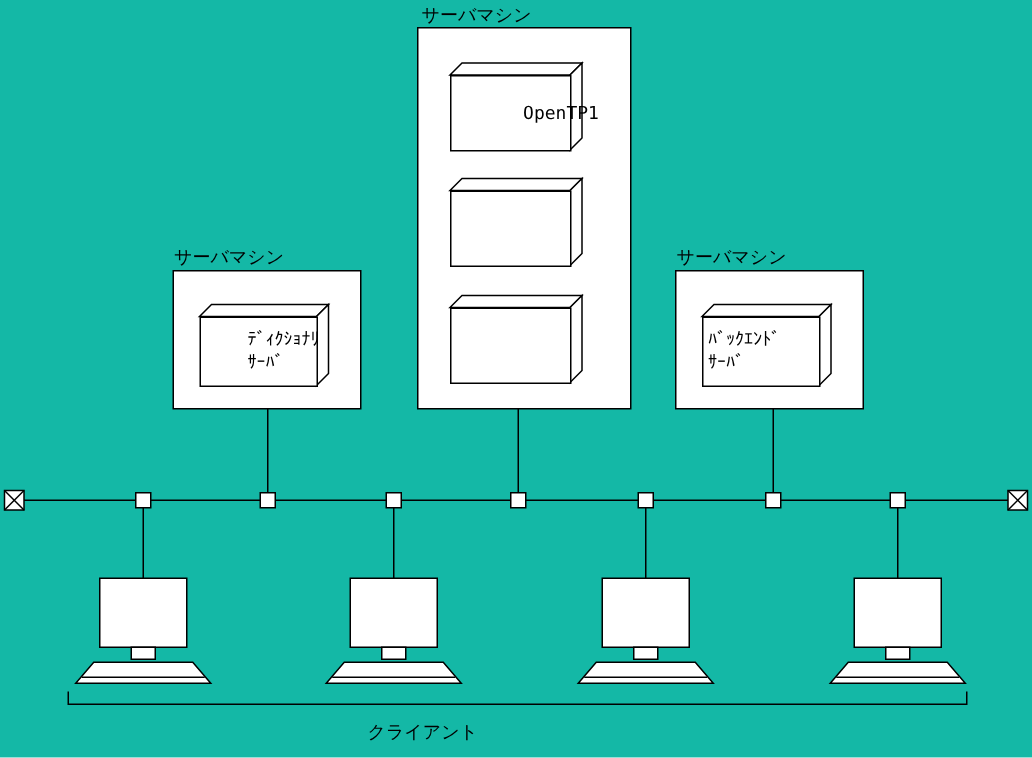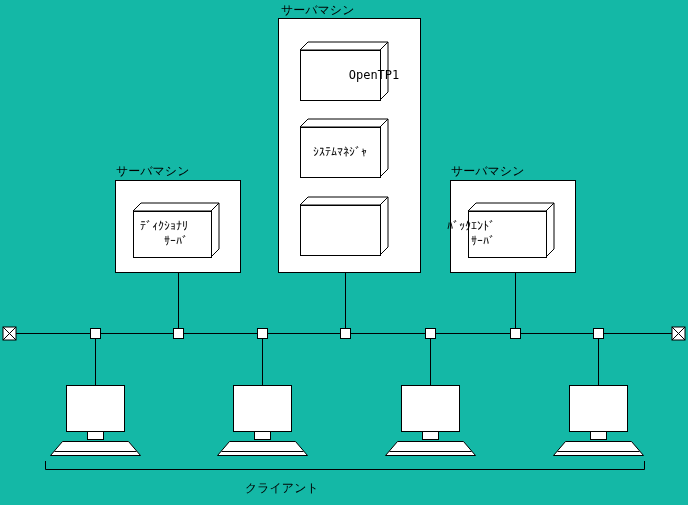--- a/index.html
+++ b/index.html
@@ -24,23 +24,24 @@
     display:flex;
     align-items:center;
     justify-content:center;
     text-align:center;
     font-size:12px;
     line-height:15px;
     white-space:pre-line;
   }
   .align-left{
     justify-content:flex-start;
-    text-align:right;
+    text-align:left;
     padding-left:7px;
     box-sizing:border-box;
+    margin-left:25px;
   }
   .center-text{text-align:left;}
 </style>
 </head>
 <body>
 
 <div id="stage">
 
   <svg id="lineart" width="688" height="505" viewBox="0 0 688 505">
     <defs>
@@ -122,21 +123,20 @@
 
       <path d="M45.5,461 L45.5,469.5 L644.5,469.5 L644.5,461" fill="none"></path>
     </g>
   </svg>
 
   <div class="label" style="left:281px;top:3px;">サーバマシン</div>
   <div class="label" style="left:116px;top:164px;">サーバマシン</div>
   <div class="label" style="left:451px;top:164px;">サーバマシン</div>
 
   <div class="cube-label" style="left:300px;top:50px;width:80px;height:50px;margin-left:34px;">OpenTP1</div>
-  <div class="cube-label" style="left:300px;top:127px;width:80px;height:50px;">ｼｽﾃﾑﾏﾈｼﾞｬ</div>
   <div class="cube-label align-left" style="left:133px;top:211px;width:78px;height:46px;">ﾃﾞｨｸｼｮﾅﾘ
 ｻｰﾊﾞ</div>
   <div class="cube-label align-left" style="left:440px;top:211px;width:78px;height:46px;">ﾊﾞｯｸｴﾝﾄﾞ
 ｻｰﾊﾞ</div>
 
   <div class="label center-text" style="left:245px;top:481px;width:200px;">クライアント</div>
 
 </div>
 
 </body></html>

